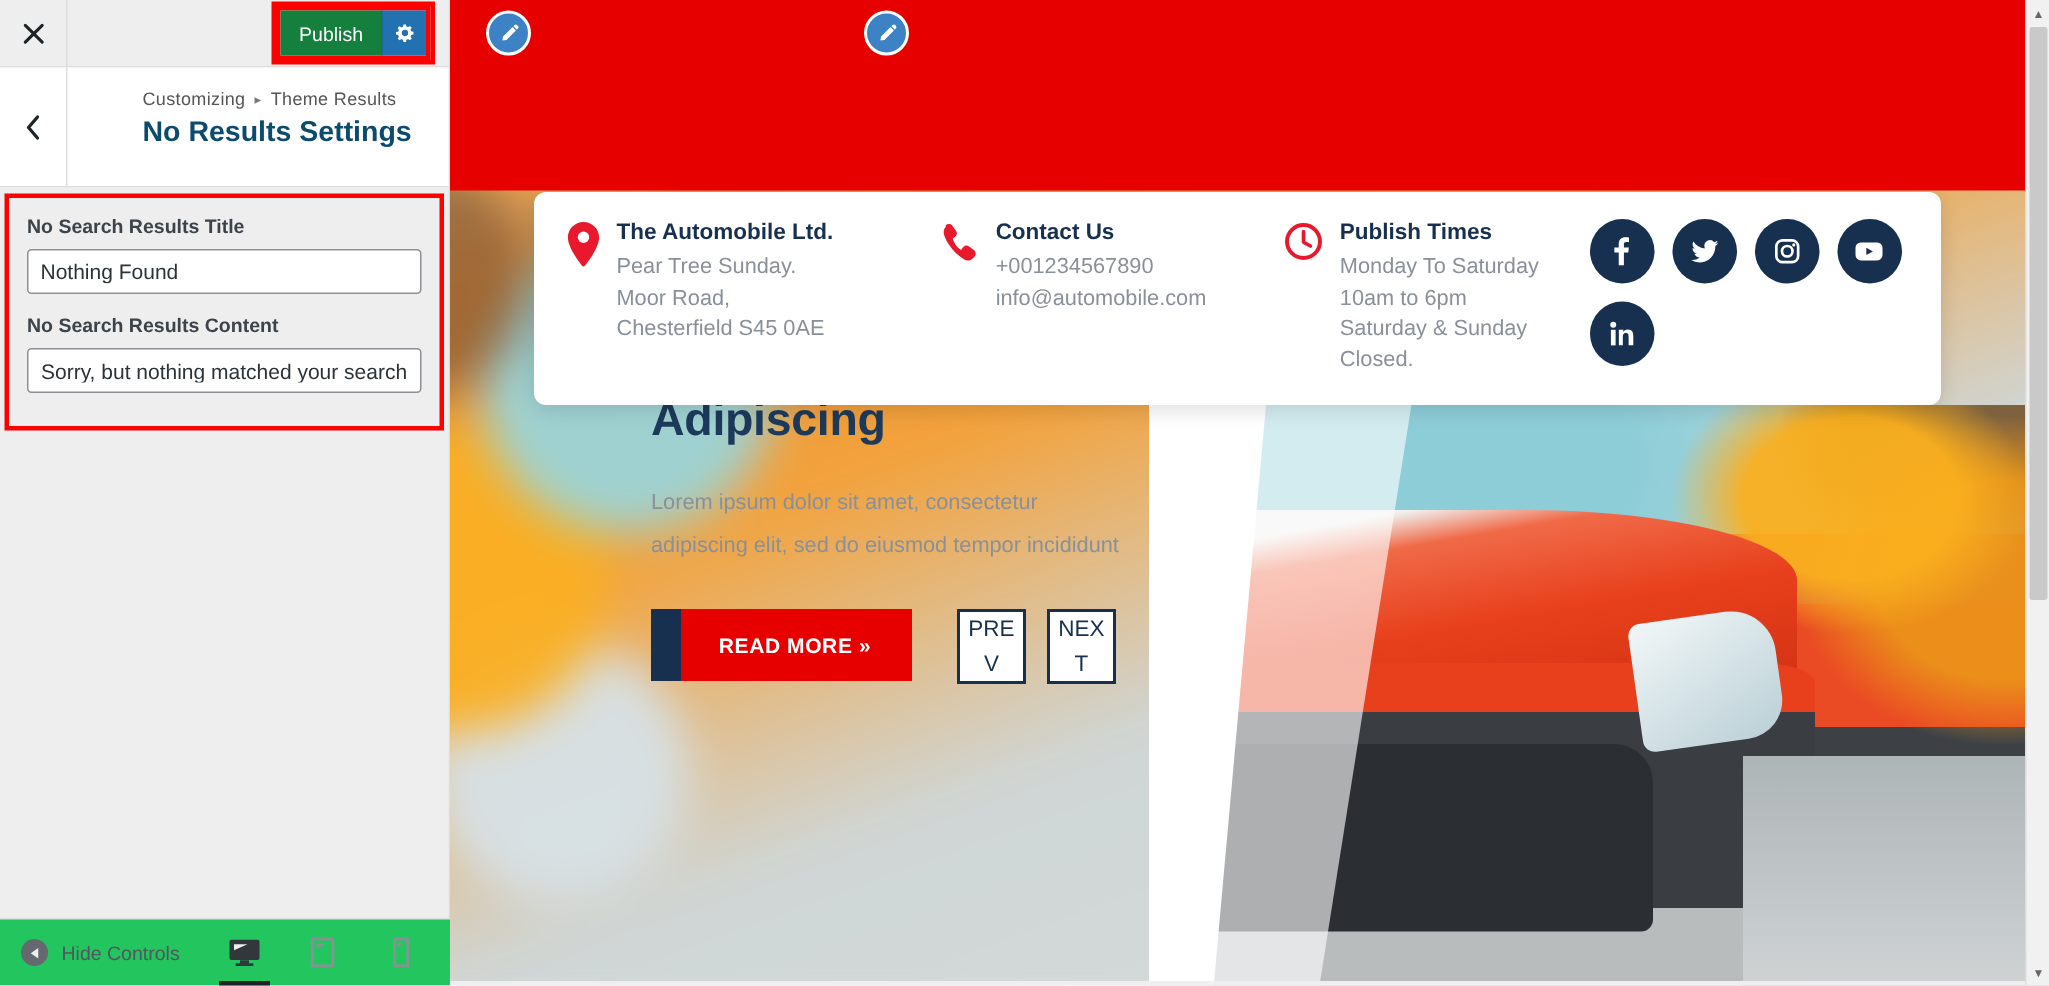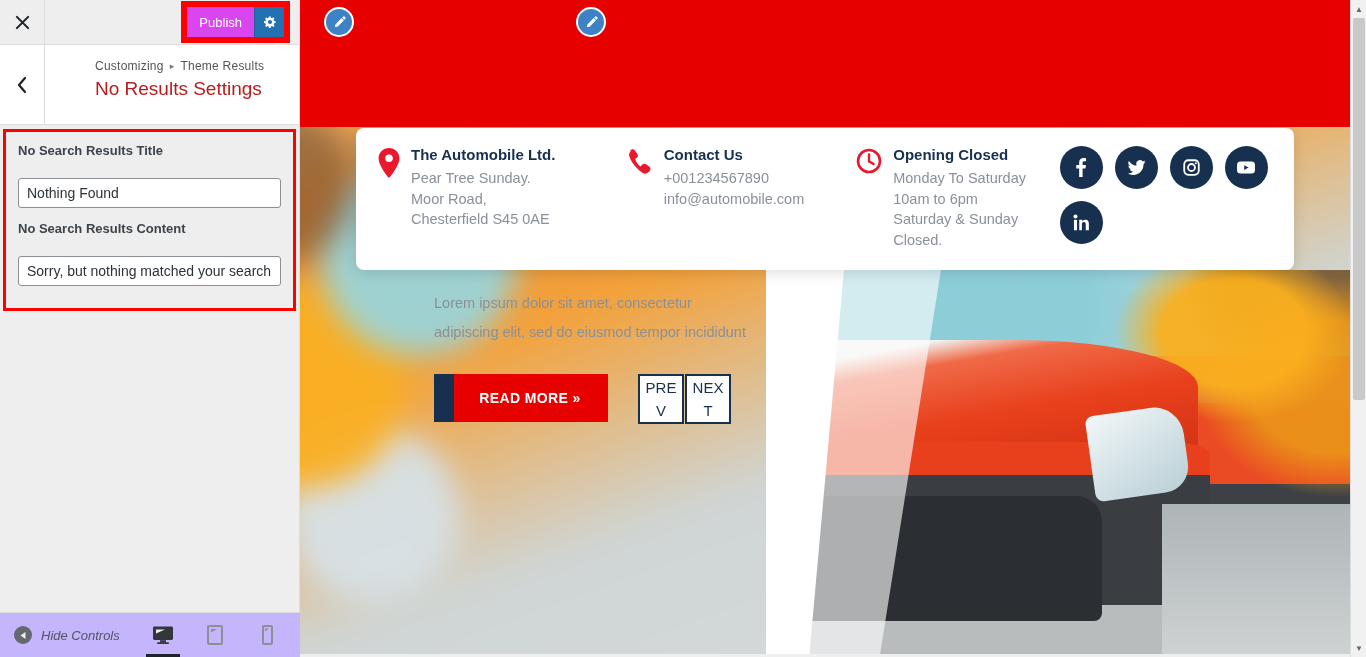--- a/index.html
+++ b/index.html
@@ -35,21 +35,21 @@
     padding-right: 12px; position: relative;
   }
   .publish-wrap {
     position: relative;
     display: flex; align-items: center;
     outline: 3px solid #f00;
     outline-offset: 0px;
     border: 3px solid #f00;
   }
   .btn-publish {
-    background: #d946ef; color: #fff;
+    background: #15803d; color: #fff;
     font-size: 13px; font-weight: 400;
     height: 30px; padding: 0 12px;
     display: flex; align-items: center;
     border: none; cursor: pointer;
     font-family: "Liberation Sans", sans-serif;
   }
   .btn-publish-gear {
     background: #2271b1; color: #fff;
     width: 30px; height: 30px;
     display: flex; align-items: center; justify-content: center;
@@ -64,21 +64,21 @@
     display: flex; align-items: center; justify-content: center;
     cursor: pointer; color: #32373c;
   }
   .cz-titles { padding: 14px 0 0 16px; flex: 1; }
   .cz-breadcrumb {
     font-size: 12px; color: #555; letter-spacing: .02em;
     display: flex; align-items: center; gap: 6px;
   }
   .cz-breadcrumb .sep { font-size: 9px; color: #777; }
   .cz-pagetitle {
-    font-size: 19px; color: #b91c1c; font-weight: 400;
+    font-size: 19px; color: #0c4a6e; font-weight: 700;
     margin-top: 4px; line-height: 1.25;
   }
   .cz-body { position: relative; background: #eee; height: calc(657px - 45px - 80px); }
   .control-group {
     margin: 4px 3px 0 3px;
     border: 3px solid #f00;
     background: #eee;
     padding: 10px 12px 22px 12px;
   }
   .control { margin-bottom: 12px; }
@@ -87,27 +87,26 @@
     display: block; font-size: 13px; font-weight: bold;
     color: #3c434a; margin-bottom: 6px; line-height: 1.4;
   }
   .control input[type=text] {
     width: 100%; height: 30px;
     border: 1px solid #8c8f94; border-radius: 3px;
     background: #fff; padding: 0 8px;
     font-size: 14px; color: #2c3338;
     font-family: "Liberation Sans", sans-serif;
     outline: none;
-    margin-top: 12px;
   }
   .cz-footer {
     position: absolute; left: 0; bottom: 0;
     width: 300px; height: 45px;
-    background: #c4b5fd; border-top: 1px solid #ddd;
-    display: flex; align-items: center; font-style: italic;
+    background: #22c55e; border-top: 1px solid #ddd;
+    display: flex; align-items: center;
   }
   .hide-controls {
     display: flex; align-items: center; gap: 9px;
     padding-left: 14px; cursor: pointer;
     font-size: 13px; color: #50575e;
   }
   .hc-circle {
     width: 18px; height: 18px; border-radius: 50%;
     background: #646970; display: flex; align-items: center;
     justify-content: center;
@@ -264,21 +263,21 @@
     position: absolute; left: -10%; top: -6%; width: 34%; height: 112%;
     background: rgba(255,255,255,.62);
     transform: skewX(-9deg);
   }
   .hero-img .white-left {
     position: absolute; left: 0; top: 0; width: 13%; height: 100%;
     background: #fff;
     clip-path: polygon(0 0, 100% 0, 55% 100%, 0 100%);
   }
   .hero-text {
-    position: absolute; left: 134px; top: 30px; width: 320px; z-index: 2;
+    position: absolute; left: 134px; top: 62px; width: 320px; z-index: 2;
   }
   .hero-h1 {
     font-size: 31px; font-weight: bold; color: #1d3a5c;
     line-height: 1.18; letter-spacing: -.2px;
   }
   .hero-p {
     margin-top: 22px; font-size: 14.5px; color: #8a9099;
     line-height: 2.05; max-width: 312px;
   }
   .hero-actions {
@@ -289,21 +288,21 @@
     font-size: 14px; font-weight: bold; letter-spacing: .4px;
     height: 48px; width: 174px;
     display: flex; align-items: center; justify-content: center;
     border: none; cursor: pointer; padding-left: 18px;
     font-family: "Liberation Sans", sans-serif;
   }
   .btn-readmore::before {
     content: ""; position: absolute; left: 0; top: 0;
     width: 20px; height: 100%; background: #17304f;
   }
-  .slide-nav { display: flex; gap: 1px; }
+  .slide-nav { display: flex; gap: 14px; }
   .slide-btn {
     width: 46px; height: 50px; border: 2px solid #17304f;
     color: #17304f; background: #fff;
     font-size: 15px; font-weight: 500; line-height: 1.55;
     display: flex; align-items: center; justify-content: center;
     cursor: pointer; word-break: break-all; text-align: center;
     padding: 0 2px; font-family: "Liberation Sans", sans-serif;
   }
 
   
@@ -497,21 +496,21 @@
       </div>
 
       <div class="info-col time">
         <span class="info-icon">
           <svg width="26" height="26" viewBox="0 0 26 26" aria-hidden="true">
             <circle cx="13" cy="13" r="11" fill="none" stroke="#e8192c" stroke-width="2.6"></circle>
             <path d="M13 6.4 V13.4 L17.6 16" stroke="#e8192c" stroke-width="2.4" fill="none" stroke-linecap="round" stroke-linejoin="round"></path>
           </svg>
         </span>
         <div>
-          <div class="info-title">Opening Closed</div>
+          <div class="info-title">Publish Times</div>
           <div class="info-line">Monday To Saturday</div>
           <div class="info-line">10am to 6pm</div>
           <div class="info-line">Saturday &amp; Sunday</div>
           <div class="info-line">Closed.</div>
         </div>
       </div>
 
       <div class="socials">
         <a href="#" class="soc">
           <svg width="10" height="19" viewBox="0 0 10 19" aria-hidden="true">

